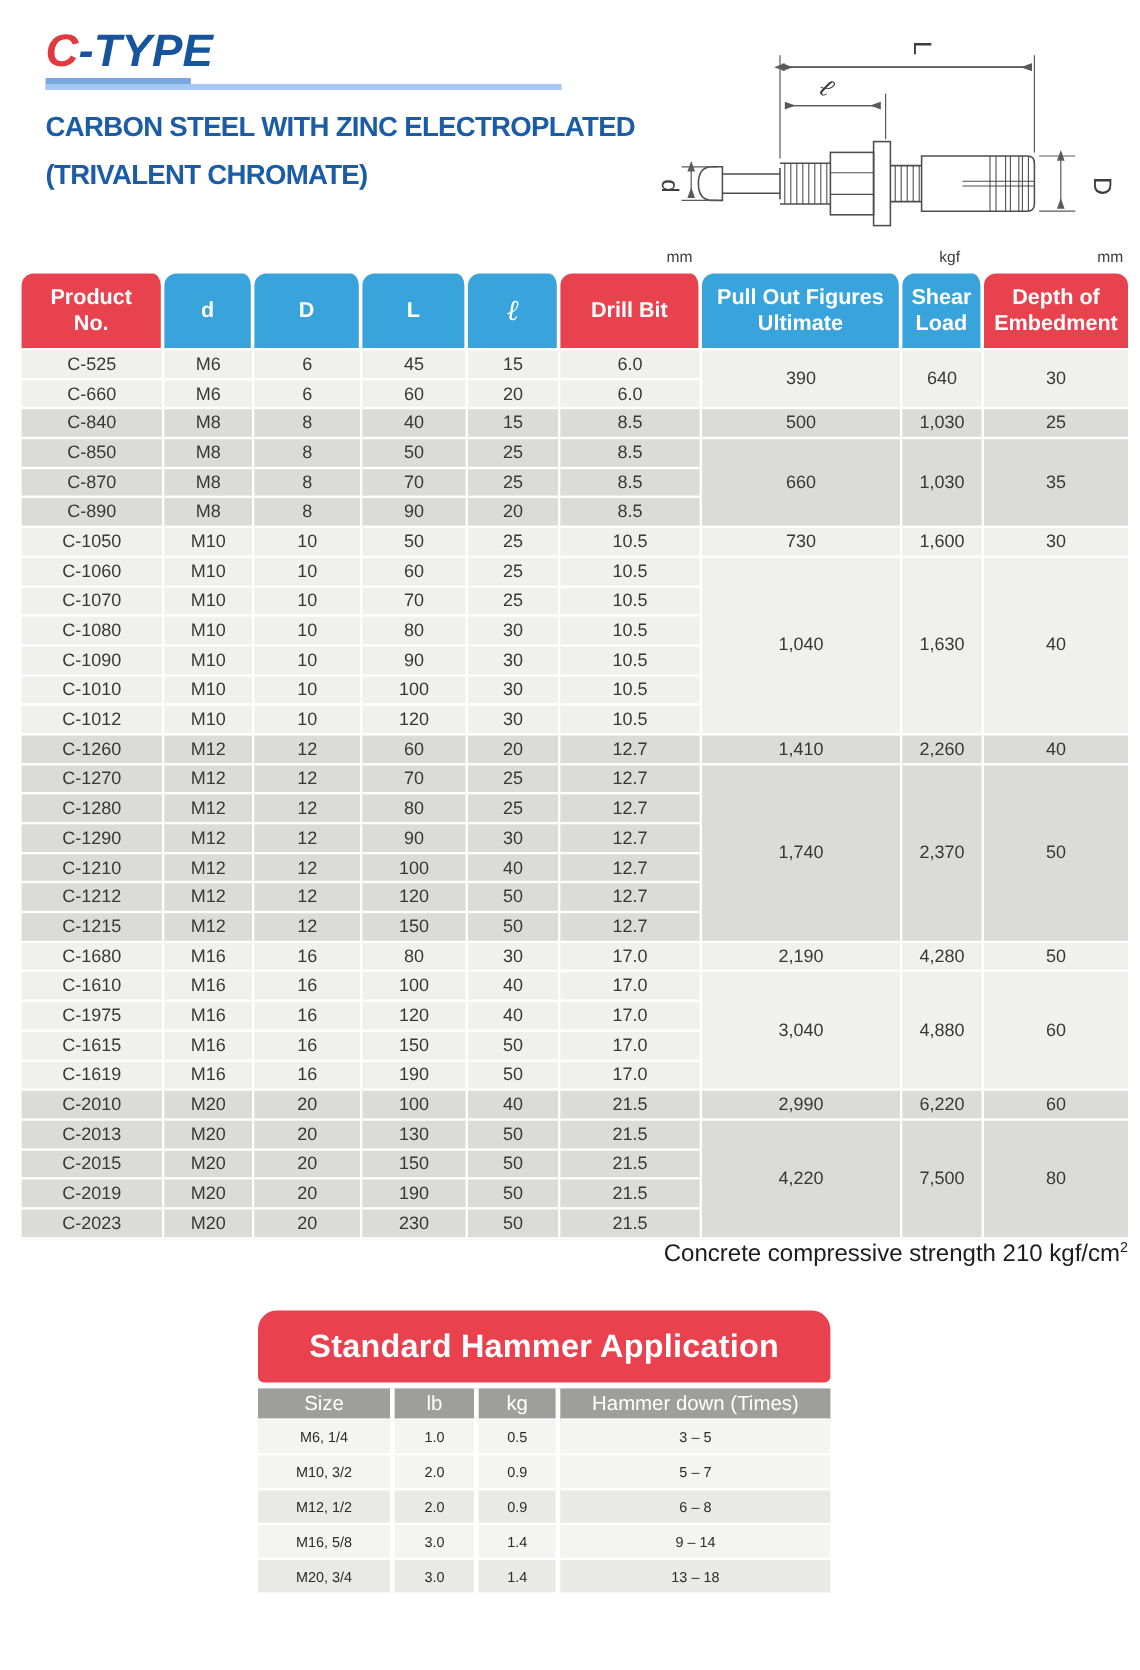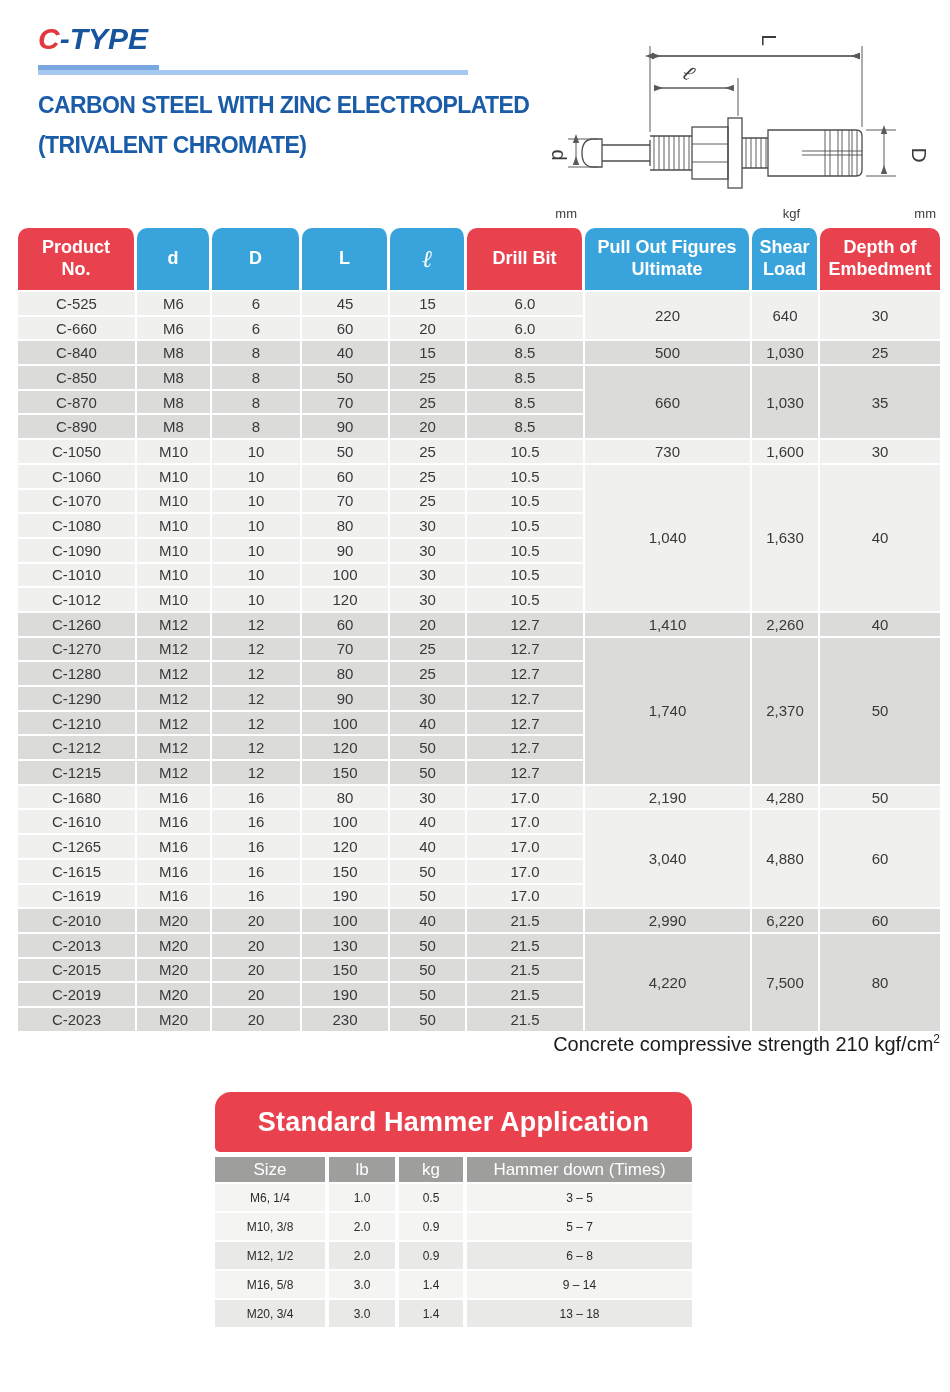--- a/index.html
+++ b/index.html
@@ -1,20 +1,20 @@
 <!DOCTYPE html>
 <html><head>
 <meta charset="utf-8">
 <style>
   * { margin:0; padding:0; }
   html,body { background:#ffffff; }
   body { width:950px; height:1392px; position:relative; font-family:"Liberation Sans", sans-serif; overflow:hidden; }
 
   
-  .page-title { position:absolute; left:38px; top:22px; font-size:30px; font-style:italic; font-weight:bold; color:#17549E; letter-spacing:0px; }
+  .page-title { position:absolute; left:38px; top:22px; font-size:38px; font-style:italic; font-weight:bold; color:#17549E; letter-spacing:0px; }
   .page-title .accent { color:#E2383F; }
   .ul-thin  { position:absolute; left:38px; top:70px; width:430px; height:5px; background:#A7C8F1; }
   .ul-thick { position:absolute; left:38px; top:65px; width:121px; height:10px; background:#79A8E0; }
   .subtitle { position:absolute; left:38px; top:85px; width:500px; font-size:23px; font-weight:bold; color:#1A5CA8; line-height:40px; letter-spacing:-0.6px; white-space:pre-line; }
 
   
   .diagram { position:absolute; left:540px; top:28px; }
   .diagram text { fill:#3d3d3d; font-family:"Liberation Sans", sans-serif; }
   .diagram .dim { stroke:#5a5a5a; stroke-width:1; fill:none; }
   .diagram .part { stroke:#4d4d4d; stroke-width:1.3; fill:none; }
@@ -146,21 +146,21 @@
         </tr>
       </thead>
     <tbody>
         <tr>
           <td class="bg-light">C-525</td>
           <td class="bg-light">M6</td>
           <td class="bg-light">6</td>
           <td class="bg-light">45</td>
           <td class="bg-light">15</td>
           <td class="bg-light">6.0</td>
-          <td class="bg-light" rowspan="2">220</td>
+          <td class="bg-light" rowspan="2">390</td>
           <td class="bg-light" rowspan="2">640</td>
           <td class="bg-light last-col" rowspan="2">30</td>
         </tr>
         <tr>
           <td class="bg-light">C-660</td>
           <td class="bg-light">M6</td>
           <td class="bg-light">6</td>
           <td class="bg-light">60</td>
           <td class="bg-light">20</td>
           <td class="bg-light">6.0</td>
@@ -343,21 +343,21 @@
           <td class="bg-light">M16</td>
           <td class="bg-light">16</td>
           <td class="bg-light">100</td>
           <td class="bg-light">40</td>
           <td class="bg-light">17.0</td>
           <td class="bg-light" rowspan="4">3,040</td>
           <td class="bg-light" rowspan="4">4,880</td>
           <td class="bg-light last-col" rowspan="4">60</td>
         </tr>
         <tr>
-          <td class="bg-light">C-1265</td>
+          <td class="bg-light">C-1975</td>
           <td class="bg-light">M16</td>
           <td class="bg-light">16</td>
           <td class="bg-light">120</td>
           <td class="bg-light">40</td>
           <td class="bg-light">17.0</td>
         </tr>
         <tr>
           <td class="bg-light">C-1615</td>
           <td class="bg-light">M16</td>
           <td class="bg-light">16</td>
@@ -443,21 +443,21 @@
         </tr>
       </thead>
     <tbody>
         <tr>
           <td class="hr-odd">M6, 1/4</td>
           <td class="hr-odd">1.0</td>
           <td class="hr-odd">0.5</td>
           <td class="hr-odd last-col">3 – 5</td>
         </tr>
         <tr>
-          <td class="hr-odd">M10, 3/8</td>
+          <td class="hr-odd">M10, 3/2</td>
           <td class="hr-odd">2.0</td>
           <td class="hr-odd">0.9</td>
           <td class="hr-odd last-col">5 – 7</td>
         </tr>
         <tr>
           <td class="hr-even">M12, 1/2</td>
           <td class="hr-even">2.0</td>
           <td class="hr-even">0.9</td>
           <td class="hr-even last-col">6 – 8</td>
         </tr>

